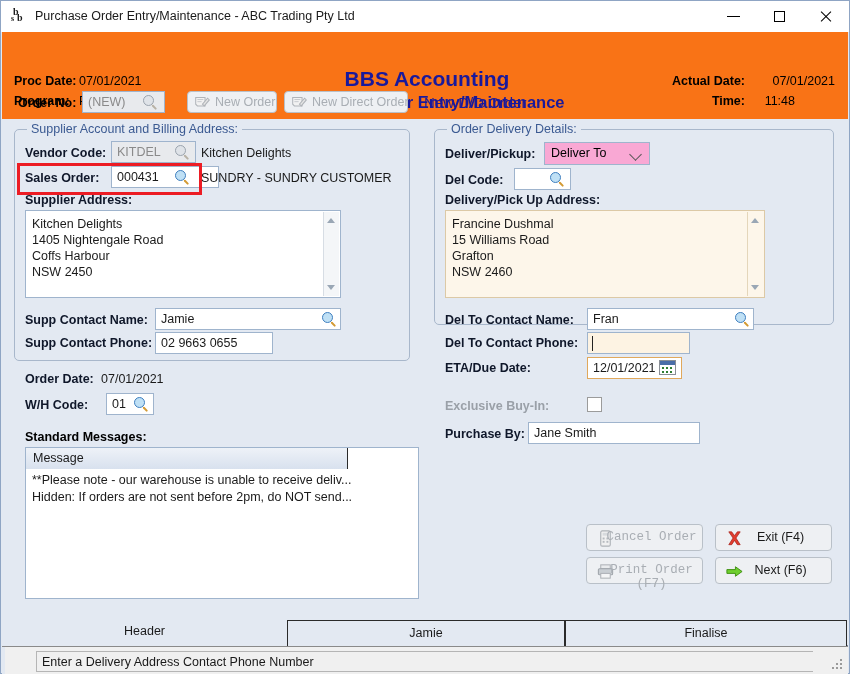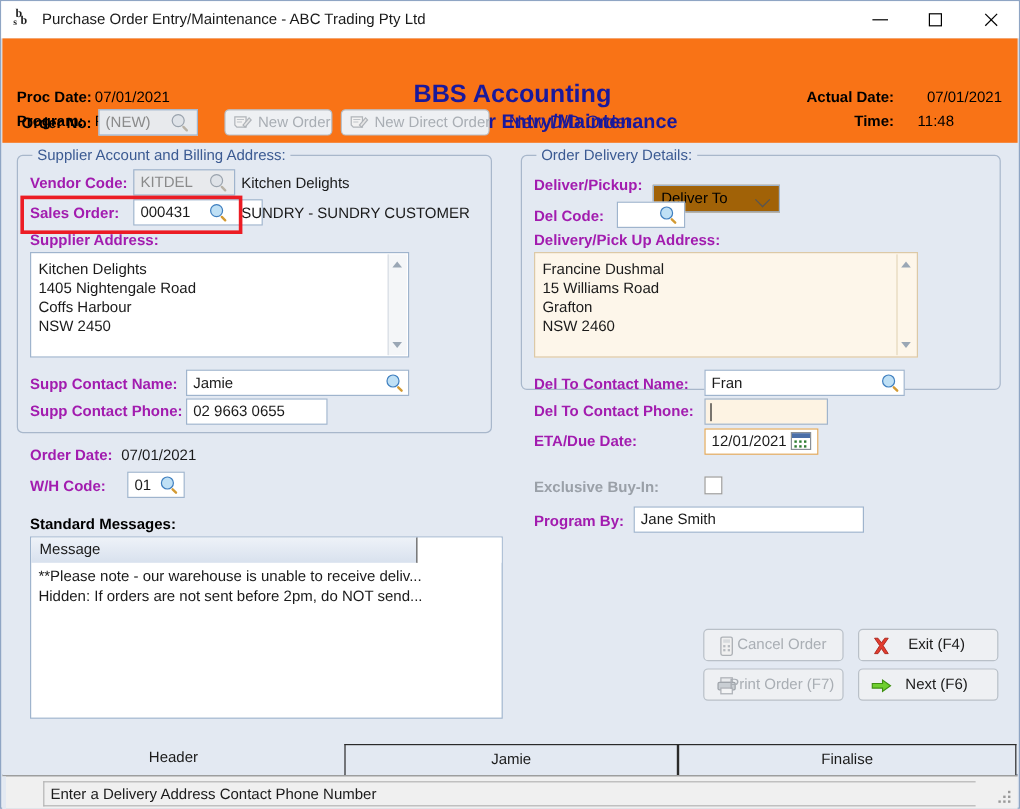--- a/index.html
+++ b/index.html
@@ -53,21 +53,21 @@
   .bnew{left:186px;top:90px;width:90px;}
   .bnewd{left:283px;top:90px;width:124px;}
   .nddo{position:absolute;left:423px;top:93px;font-size:15px;color:#19199c;}
 
   
   .grp{position:absolute;border:1px solid #a8b7cb;border-radius:5px;box-sizing:border-box;background:transparent;}
   .grp>.cap{position:absolute;top:-8px;left:12px;padding:0 4px;background:#e3e9f2;color:#3b5a92;font-size:12.5px;white-space:nowrap;}
   .gleft{left:13px;top:128px;width:396px;height:232px;}
   .gright{left:433px;top:128px;width:400px;height:196px;}
 
-  .fl{position:absolute;font-weight:bold;font-size:12.5px;color:#a21caf;white-space:nowrap;}
+  .fl{position:absolute;font-weight:bold;font-size:12.5px;color:#0f172a;white-space:nowrap;}
   .fv{position:absolute;font-size:12.5px;color:#1a1a1a;white-space:nowrap;}
   .fld{position:absolute;border:1px solid #9fb4cd;background:#fff;box-sizing:border-box;height:22px;}
   .fld>span{position:absolute;left:5px;top:3px;font-size:12.5px;color:#1a1a1a;white-space:nowrap;}
   .fld.dis{background:#e8eaed;}
   .fld.dis>span{color:#8a8a8a;}
   .fld.cream{background:#fdf3e3;border-color:#9fb4cd;}
   .fld.orange{border:1px solid #e0a85c;}
 
   
   .mag{position:absolute;width:17px;height:17px;}
@@ -79,21 +79,21 @@
   
   .addr{position:absolute;border:1px solid #9fb4cd;background:#fff;box-sizing:border-box;}
   .addr.cream{background:#fdf6ea;border-color:#dcc9a6;}
   .addr .lines{position:absolute;left:6px;top:5px;font-size:12.5px;line-height:16px;color:#1a1a1a;}
   .vsb{position:absolute;right:1px;top:1px;bottom:1px;width:15px;background:#f4f6f8;border-left:1px solid #d7dde4;}
   .vsb .ar{position:absolute;left:3px;width:0;height:0;border-left:4px solid transparent;border-right:4px solid transparent;}
   .vsb .up{top:6px;border-bottom:5px solid #9aa7b5;}
   .vsb .dn{bottom:6px;border-top:5px solid #9aa7b5;}
 
   
-  .sel{position:absolute;height:23px;border:1px solid #9fb4cd;background:#a16207;box-sizing:border-box;margin-top:12px;}
+  .sel{position:absolute;height:23px;border:1px solid #9fb4cd;background:#f9a8d4;box-sizing:border-box;}
   .sel span{position:absolute;left:6px;top:3px;font-size:12.5px;}
   .sel .chev{position:absolute;right:9px;top:7px;width:8px;height:8px;border-right:1.6px solid #555;border-bottom:1.6px solid #555;transform:rotate(45deg);}
 
   
   .cal{position:absolute;width:17px;height:15px;border:1px solid #8a8f96;background:#fff;box-sizing:border-box;}
   .cal .top{position:absolute;left:0;top:0;right:0;height:4px;background:#4a6ea8;}
   .cal .g{position:absolute;width:2px;height:2px;background:#2f7d32;}
 
   
   .cbx{position:absolute;width:15px;height:15px;border:1px solid #9b9b9b;background:#fff;box-sizing:border-box;}
@@ -106,21 +106,21 @@
   .grid{position:absolute;left:24px;top:446px;width:394px;height:152px;border:1px solid #9fb4cd;background:#fff;box-sizing:border-box;}
   .grid .hrow{position:absolute;left:0;top:0;width:100%;height:21px;}
   .grid .hcell{position:absolute;top:0;height:21px;background:linear-gradient(#eef2f8,#d8e1ee);border-right:1px solid #2a2a2a;box-sizing:border-box;}
   .grid .hcell span{position:absolute;left:7px;top:3px;font-size:12.5px;color:#1a1a1a;}
   .grid .hfill{position:absolute;left:322px;top:0;right:0;height:21px;background:#fff;}
   .grid .row{position:absolute;left:6px;font-size:12.5px;color:#1a1a1a;white-space:nowrap;}
 
   
   .abtn{position:absolute;width:117px;height:27px;border:1px solid #b9c0c8;border-radius:4px;background:#eef0f3;box-sizing:border-box;font-size:12.5px;}
   .abtn .t{position:absolute;left:0;top:5px;width:100%;text-align:center;padding-left:14px;box-sizing:border-box;}
-  .abtn.dis{color:#a9aeb4;}
+  .abtn.dis{color:#a9aeb4;font-family:Liberation Mono, monospace;}
   .abtn.en{color:#1a1a1a;}
   .ico{position:absolute;left:9px;top:4px;width:19px;height:19px;}
 
   
   .tabstrip{position:absolute;left:1px;top:615px;width:846px;height:30px;}
   .tabstrip .base{position:absolute;left:0;top:29px;width:846px;height:1px;background:#7b8ca6;}
   .tab{position:absolute;top:4px;height:26px;box-sizing:border-box;text-align:center;font-size:12.5px;color:#1a1a1a;line-height:24px;}
   .tab.inactive{background:#e3e9f2;border:1px solid #2a2a2a;border-bottom:none;}
   .tab.active{background:#e3e9f2;border:none;top:0;height:30px;line-height:30px;}
 
@@ -332,22 +332,22 @@
         <div class="g" style="left:10px;top:6px;"></div>
       <div class="g" style="left:2px;top:10px;"></div>
         <div class="g" style="left:6px;top:10px;"></div>
         <div class="g" style="left:10px;top:10px;"></div>
     </div>
   </div>
 
   <div class="fl" style="left:444px;top:398px;color:#9aa0a8;">Exclusive Buy-In:</div>
   <div class="cbx" style="left:586px;top:396px;"></div>
 
-  <div class="fl" style="left:444px;top:426px;">Program By:</div>
-  <div class="fld" style="left:527px;top:421px;width:192px;">
+  <div class="fl" style="left:444px;top:426px;">Purchase By:</div>
+  <div class="fld" style="left:527px;top:421px;width:172px;">
     <span>Jane Smith</span>
   </div>
 
   <div class="abtn dis" style="left:585px;top:523px;">
     <svg class="ico" viewBox="0 0 20 20">
       <rect x="5" y="2" width="10" height="16" rx="1.5" fill="#f0f0f0" stroke="#aeb2b7" stroke-width="1.2"></rect>
       <rect x="7" y="4" width="6" height="3" fill="#d7dadd"></rect>
       <g fill="#b6babf">
           <rect x="7" y="9" width="2" height="2"></rect>
           <rect x="11" y="9" width="2" height="2"></rect>

